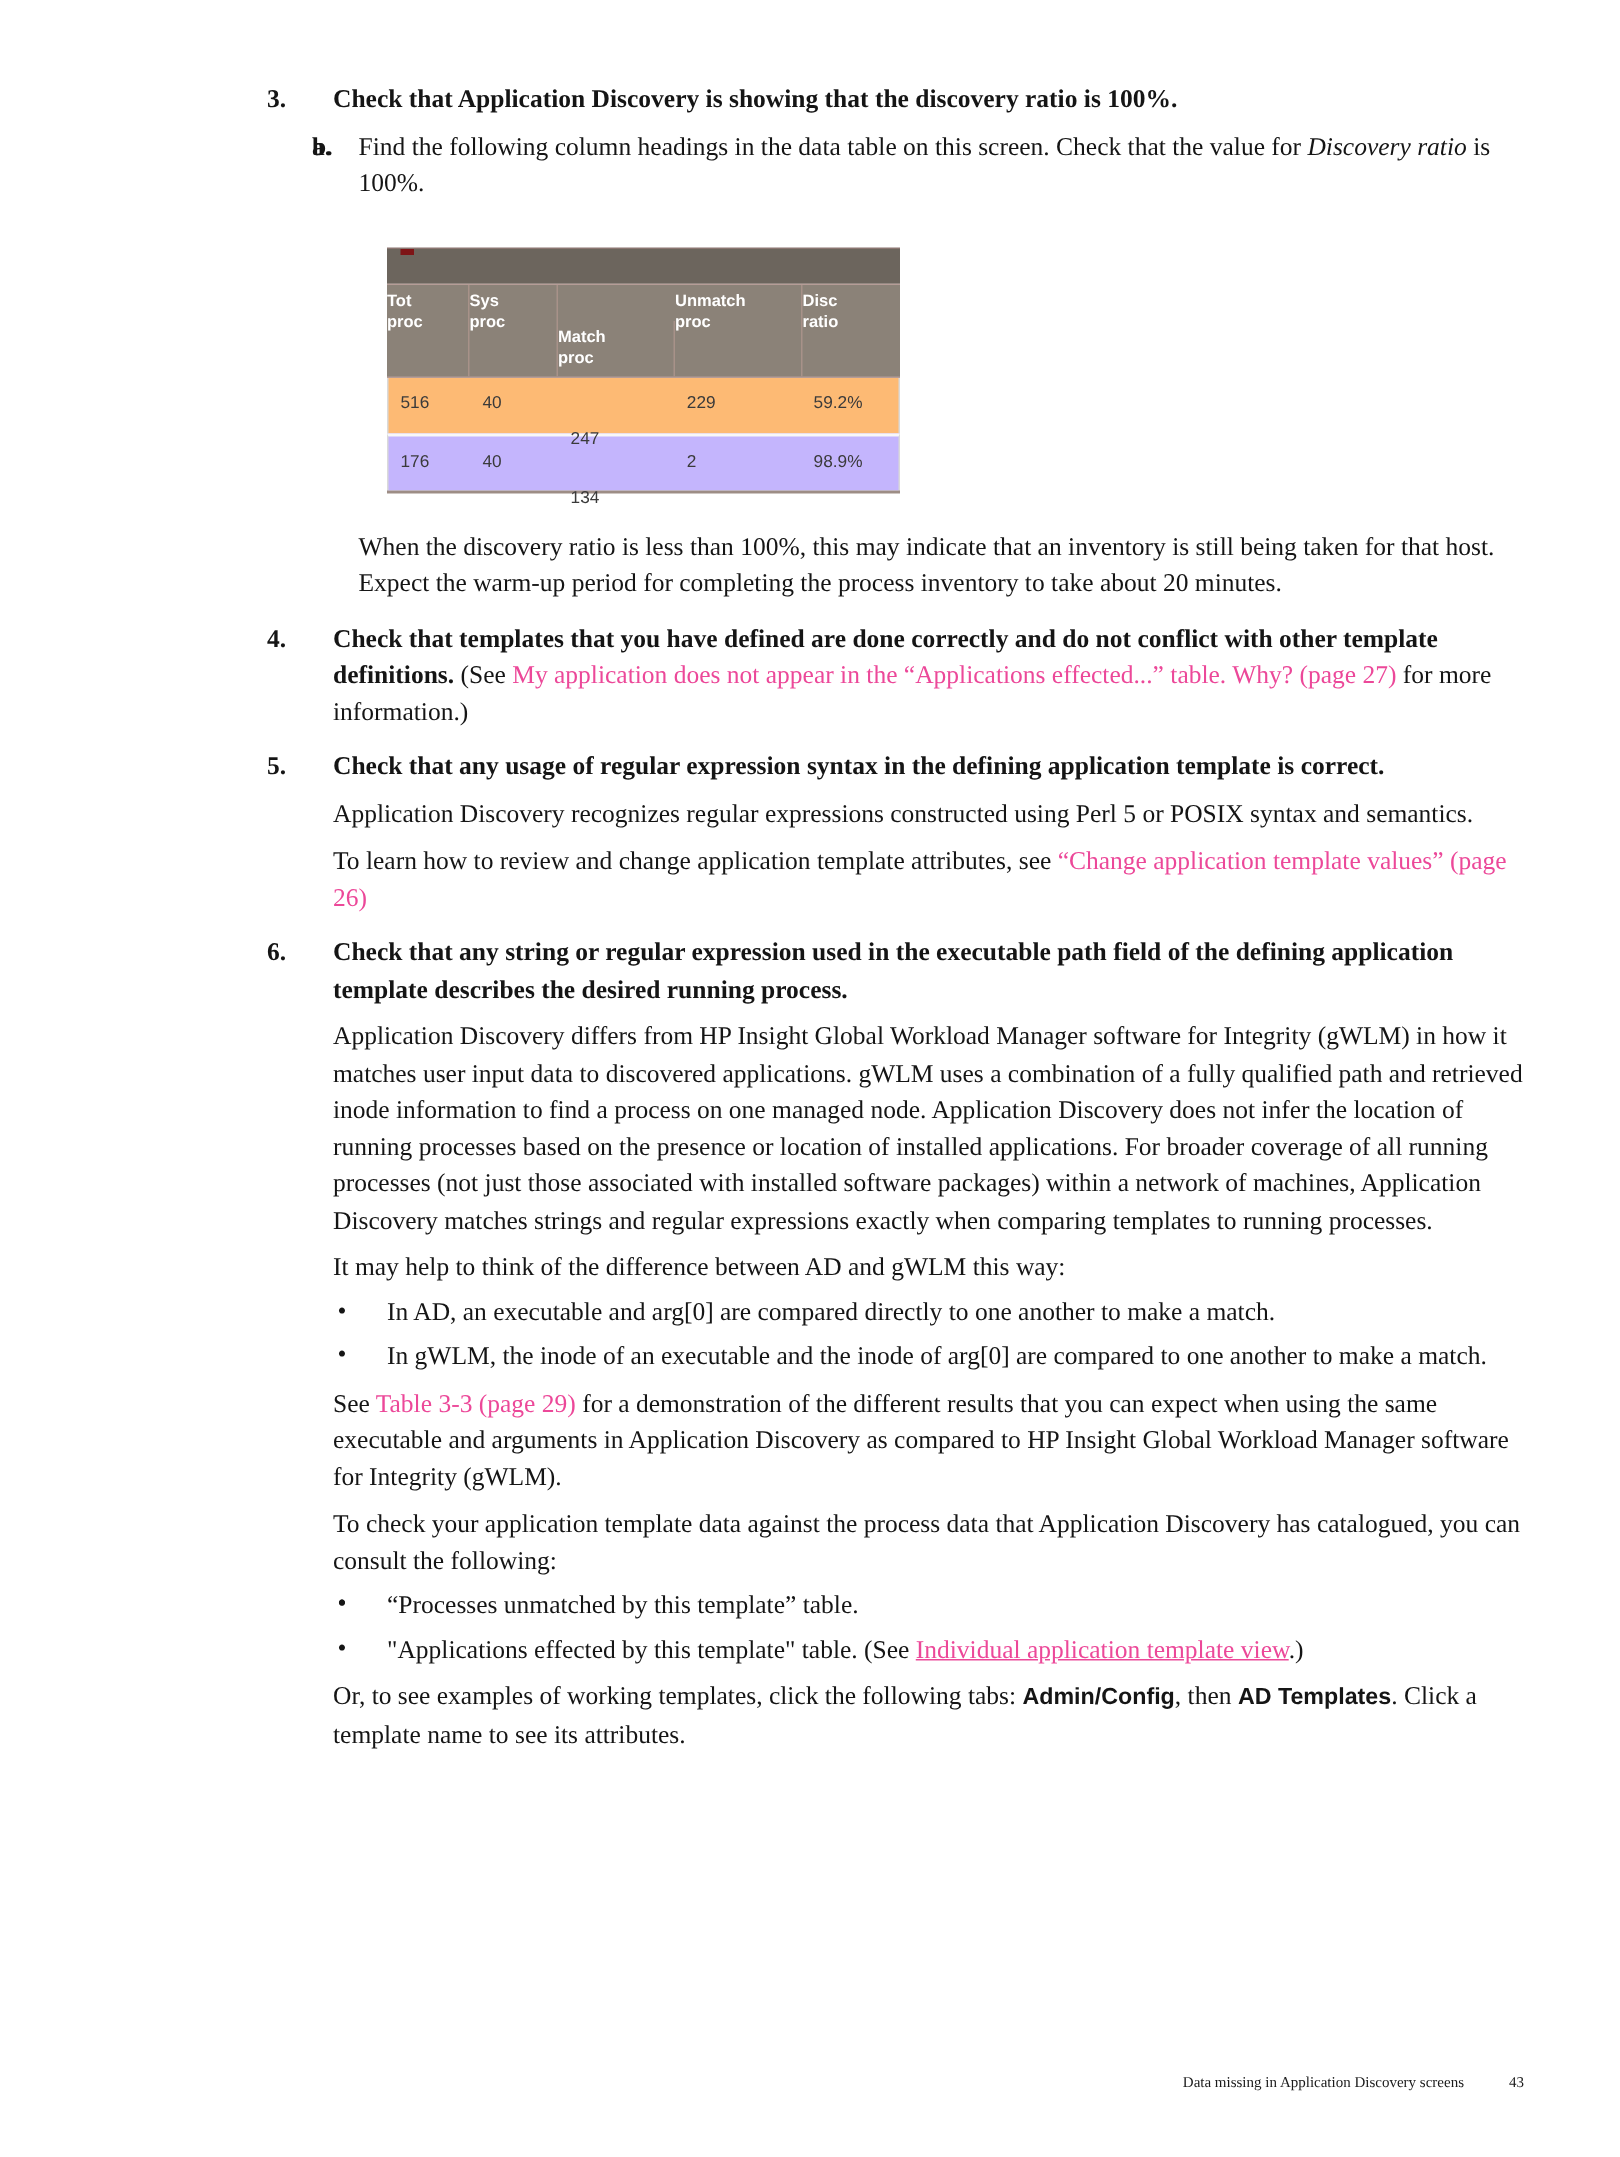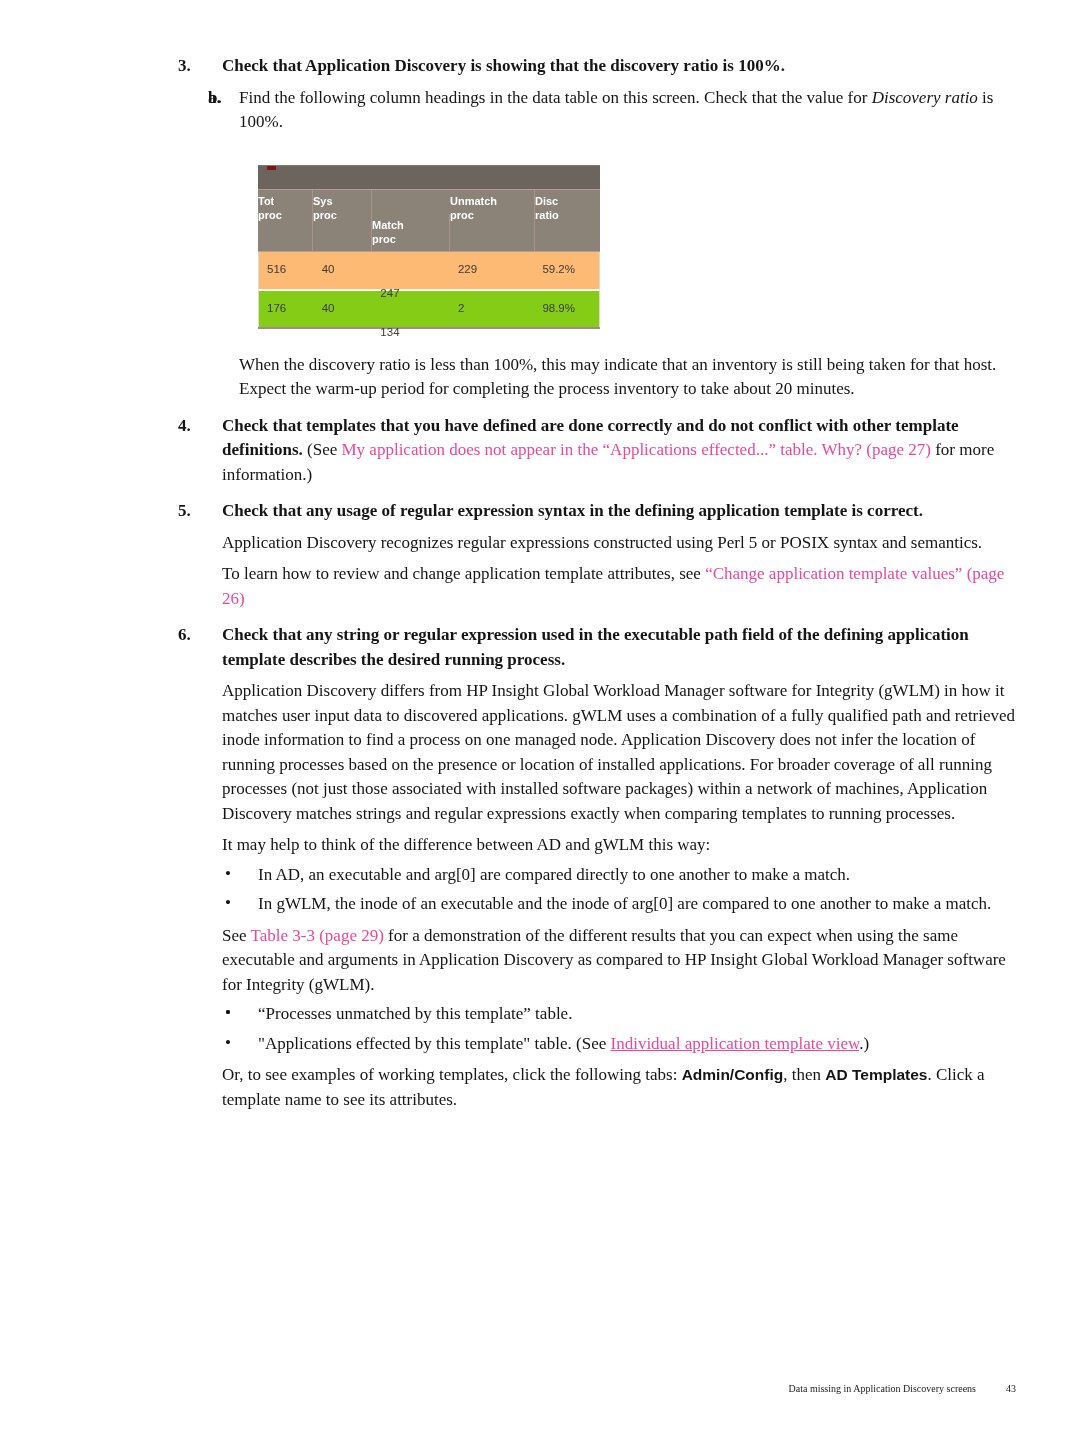--- a/index.html
+++ b/index.html
@@ -39,21 +39,21 @@
   .shot-header{display:flex;background:#8b8278;border-top:1px solid #b59c97;border-bottom:1px solid #b59c97;}
   .shot-hcell{
     box-sizing:border-box;padding:4px 3px 5px 0;color:#ffffff;
     font-family:"Liberation Sans",sans-serif;font-weight:700;font-size:11px;line-height:14px;
     white-space:pre-line;border-right:1px solid #a89289;
   }
   .shot-hcell:last-child{border-right:none;}
   .c0{width:55px;}.c1{width:59px;}.c2{width:78px;margin-top:24px;}.c3{width:85px;}.c4{width:65px;}
   .shot-row{display:flex;border-left:1px solid #dadada;border-right:1px solid #dadada;box-sizing:border-box;}
   .shot-row.r0{background:#fdba74;height:37px;}
-  .shot-row.r1{background:#84cc16;height:38px;border-top:2px solid #f8f8f8;}
+  .shot-row.r1{background:#c4b5fd;height:38px;border-top:2px solid #f8f8f8;}
   .shot-cell{
     box-sizing:border-box;padding:5px 3px 0 8px;
     font-family:"Liberation Sans",sans-serif;font-size:11.5px;color:#3a3a3a;
   }
   .shot-bottom{height:2px;background:#9d8d85;}
 
   
   .footer{position:absolute;top:1380px;right:64px;font-size:10px;line-height:18px;color:#1a1a1a;}
   .footer .pagenum{margin-left:30px;}
 </style>
@@ -134,20 +134,21 @@
         <span class="bullet-mark">•</span>
         <span>In AD, an executable and arg[0] are compared directly to one another to make a match.</span>
       </div>
       <div class="bullet">
         <span class="bullet-mark">•</span>
         <span>In gWLM, the inode of an executable and the inode of arg[0] are compared to one another to make a match.</span>
       </div>
 
       <div class="para"><span>See </span><a class="link">Table 3-3 (page 29)</a><span> for a demonstration of the different results that you can expect when using the same executable and arguments in Application Discovery as compared to HP Insight Global Workload Manager software for Integrity (gWLM).</span></div>
 
+      <div class="para">To check your application template data against the process data that Application Discovery has catalogued, you can consult the following:</div>
 
       <div class="bullet">
         <span class="bullet-mark">•</span>
       </div>
       <div class="bullet">
         <span class="bullet-mark">•</span>
         <span>“Processes unmatched by this template” table.</span>
       </div>
       <div class="bullet">
         <span class="bullet-mark">•</span>

